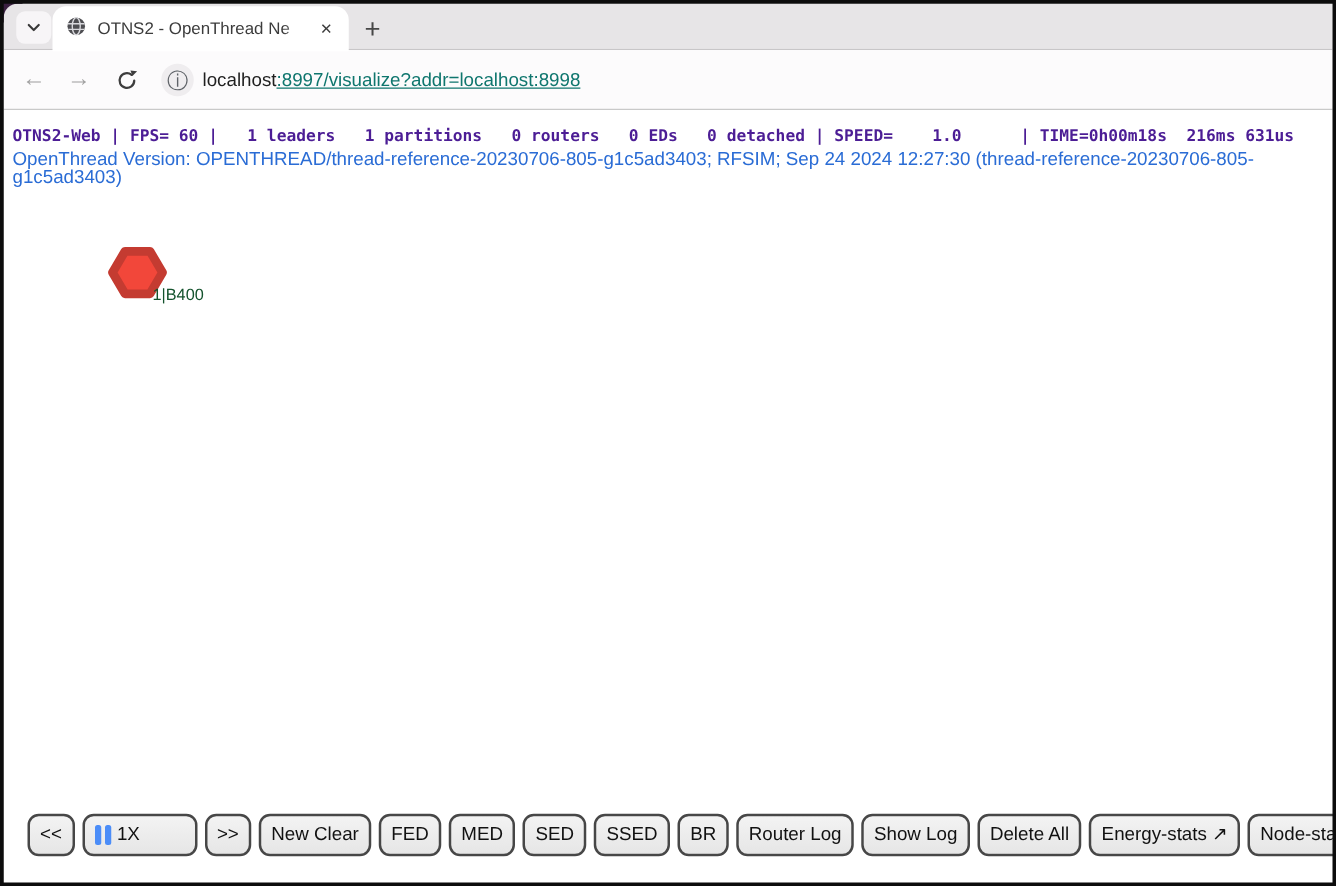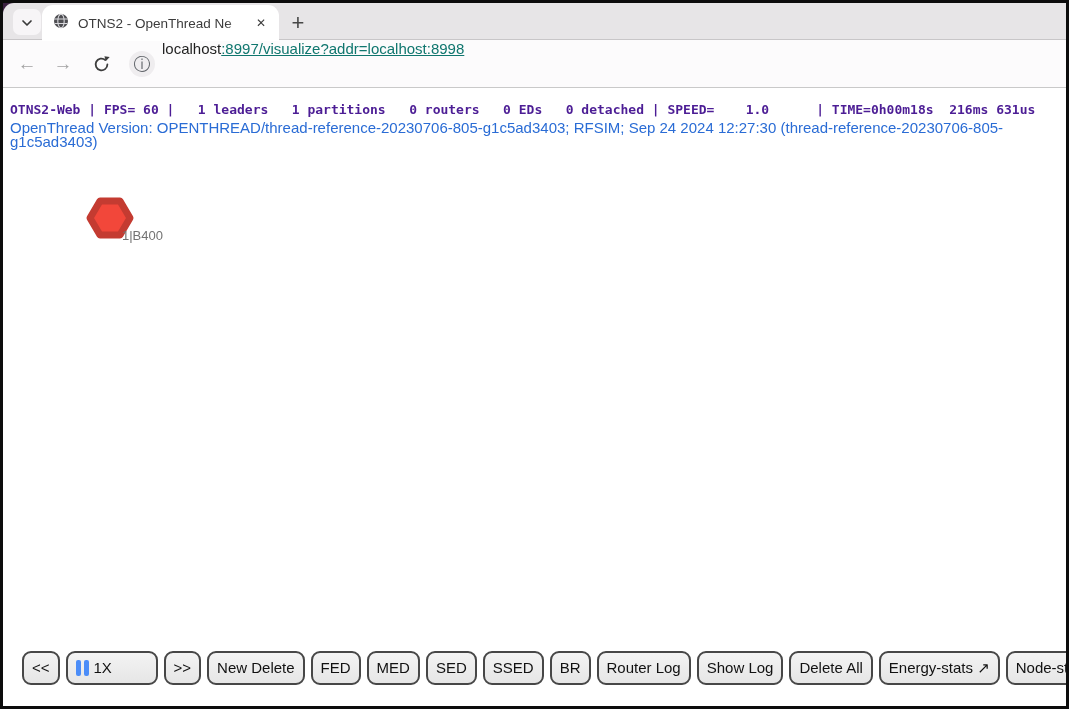--- a/index.html
+++ b/index.html
@@ -34,33 +34,33 @@
   
   .navbar { position:absolute; left:3px; top:40px; width:1063px; height:48px; background:#fcfbfc;
             border-bottom:1px solid #c9c9c9; z-index:2; }
   .nav-ico { position:absolute; top:0; height:48px; display:flex; align-items:center; justify-content:center; }
   .back-btn    { left:12px;  width:24px; font-size:19px; color:#a2a2a2; }
   .forward-btn { left:48px;  width:24px; font-size:19px; color:#a2a2a2; }
   .reload-btn  { left:86px;  width:24px; }
   .info-chip { position:absolute; left:126px; top:11px; width:26px; height:26px; border-radius:50%;
                background:#efedef; display:flex; align-items:center; justify-content:center;
                font-size:17px; color:#5f6368; }
-  .urlbox { position:absolute; left:159px; top:0; height:48px; display:flex; align-items:flex-start;
+  .urlbox { position:absolute; left:159px; top:0; height:48px; display:flex; align-items:center;
             font-size:15px; }
   .url-host { color:#1f1f1f; }
   .url-path { color:#0f766e;text-decoration:underline; }
 
   
   .content { position:absolute; left:3px; top:88px; width:1063px; height:618px; background:#ffffff; }
   .status-line { position:absolute; left:7px; top:14px; font-family:"DejaVu Sans Mono", monospace;
                  font-weight:700; font-size:13px; line-height:15px; color:#4c1d95; white-space:pre; }
   .version-line { position:absolute; left:7px; top:33px; font-size:15px; line-height:14px; color:#2a6cd5; }
 
   .node-svg { position:absolute; left:80px; top:107px; }
-  .node-label { position:absolute; left:119px; top:140px; font-size:13px; color:#737373; }
+  .node-label { position:absolute; left:119px; top:140px; font-size:13px; color:#14532d; }
 
   
   .toolbar { position:absolute; left:19px; top:563px; display:flex; gap:6px; align-items:center; }
   .tb-btn { height:34px; border:2px solid #474747; border-radius:9px;
             background:linear-gradient(#f3f3f3,#e6e6e6); color:#111111;
             font-family:"Liberation Sans", sans-serif; font-size:15px; line-height:30px;
             padding:0 8px; display:flex; align-items:center; white-space:nowrap; cursor:default; }
   .tb-btn.speed { width:92px; justify-content:flex-start; gap:5px; }
   .pause-icon { display:inline-flex; gap:3px; }
   .pause-icon i { display:block; width:5px; height:16px; border-radius:2px; background:#4b8df8; }
@@ -128,21 +128,21 @@
     <div class="toolbar">
       <button class="tb-btn">&lt;&lt;</button>
       <button class="tb-btn speed">
         <span class="pause-icon">
             <i></i>
             <i></i>
           </span>
         <span>1X</span>
       </button>
       <button class="tb-btn">&gt;&gt;</button>
-      <button class="tb-btn">New Delete</button>
+      <button class="tb-btn">New Clear</button>
       <button class="tb-btn">FED</button>
       <button class="tb-btn">MED</button>
       <button class="tb-btn">SED</button>
       <button class="tb-btn">SSED</button>
       <button class="tb-btn">BR</button>
       <button class="tb-btn">Router Log</button>
       <button class="tb-btn">Show Log</button>
       <button class="tb-btn">Delete All</button>
       <button class="tb-btn">Energy-stats ↗</button>
       <button class="tb-btn">Node-stats ↗</button>

